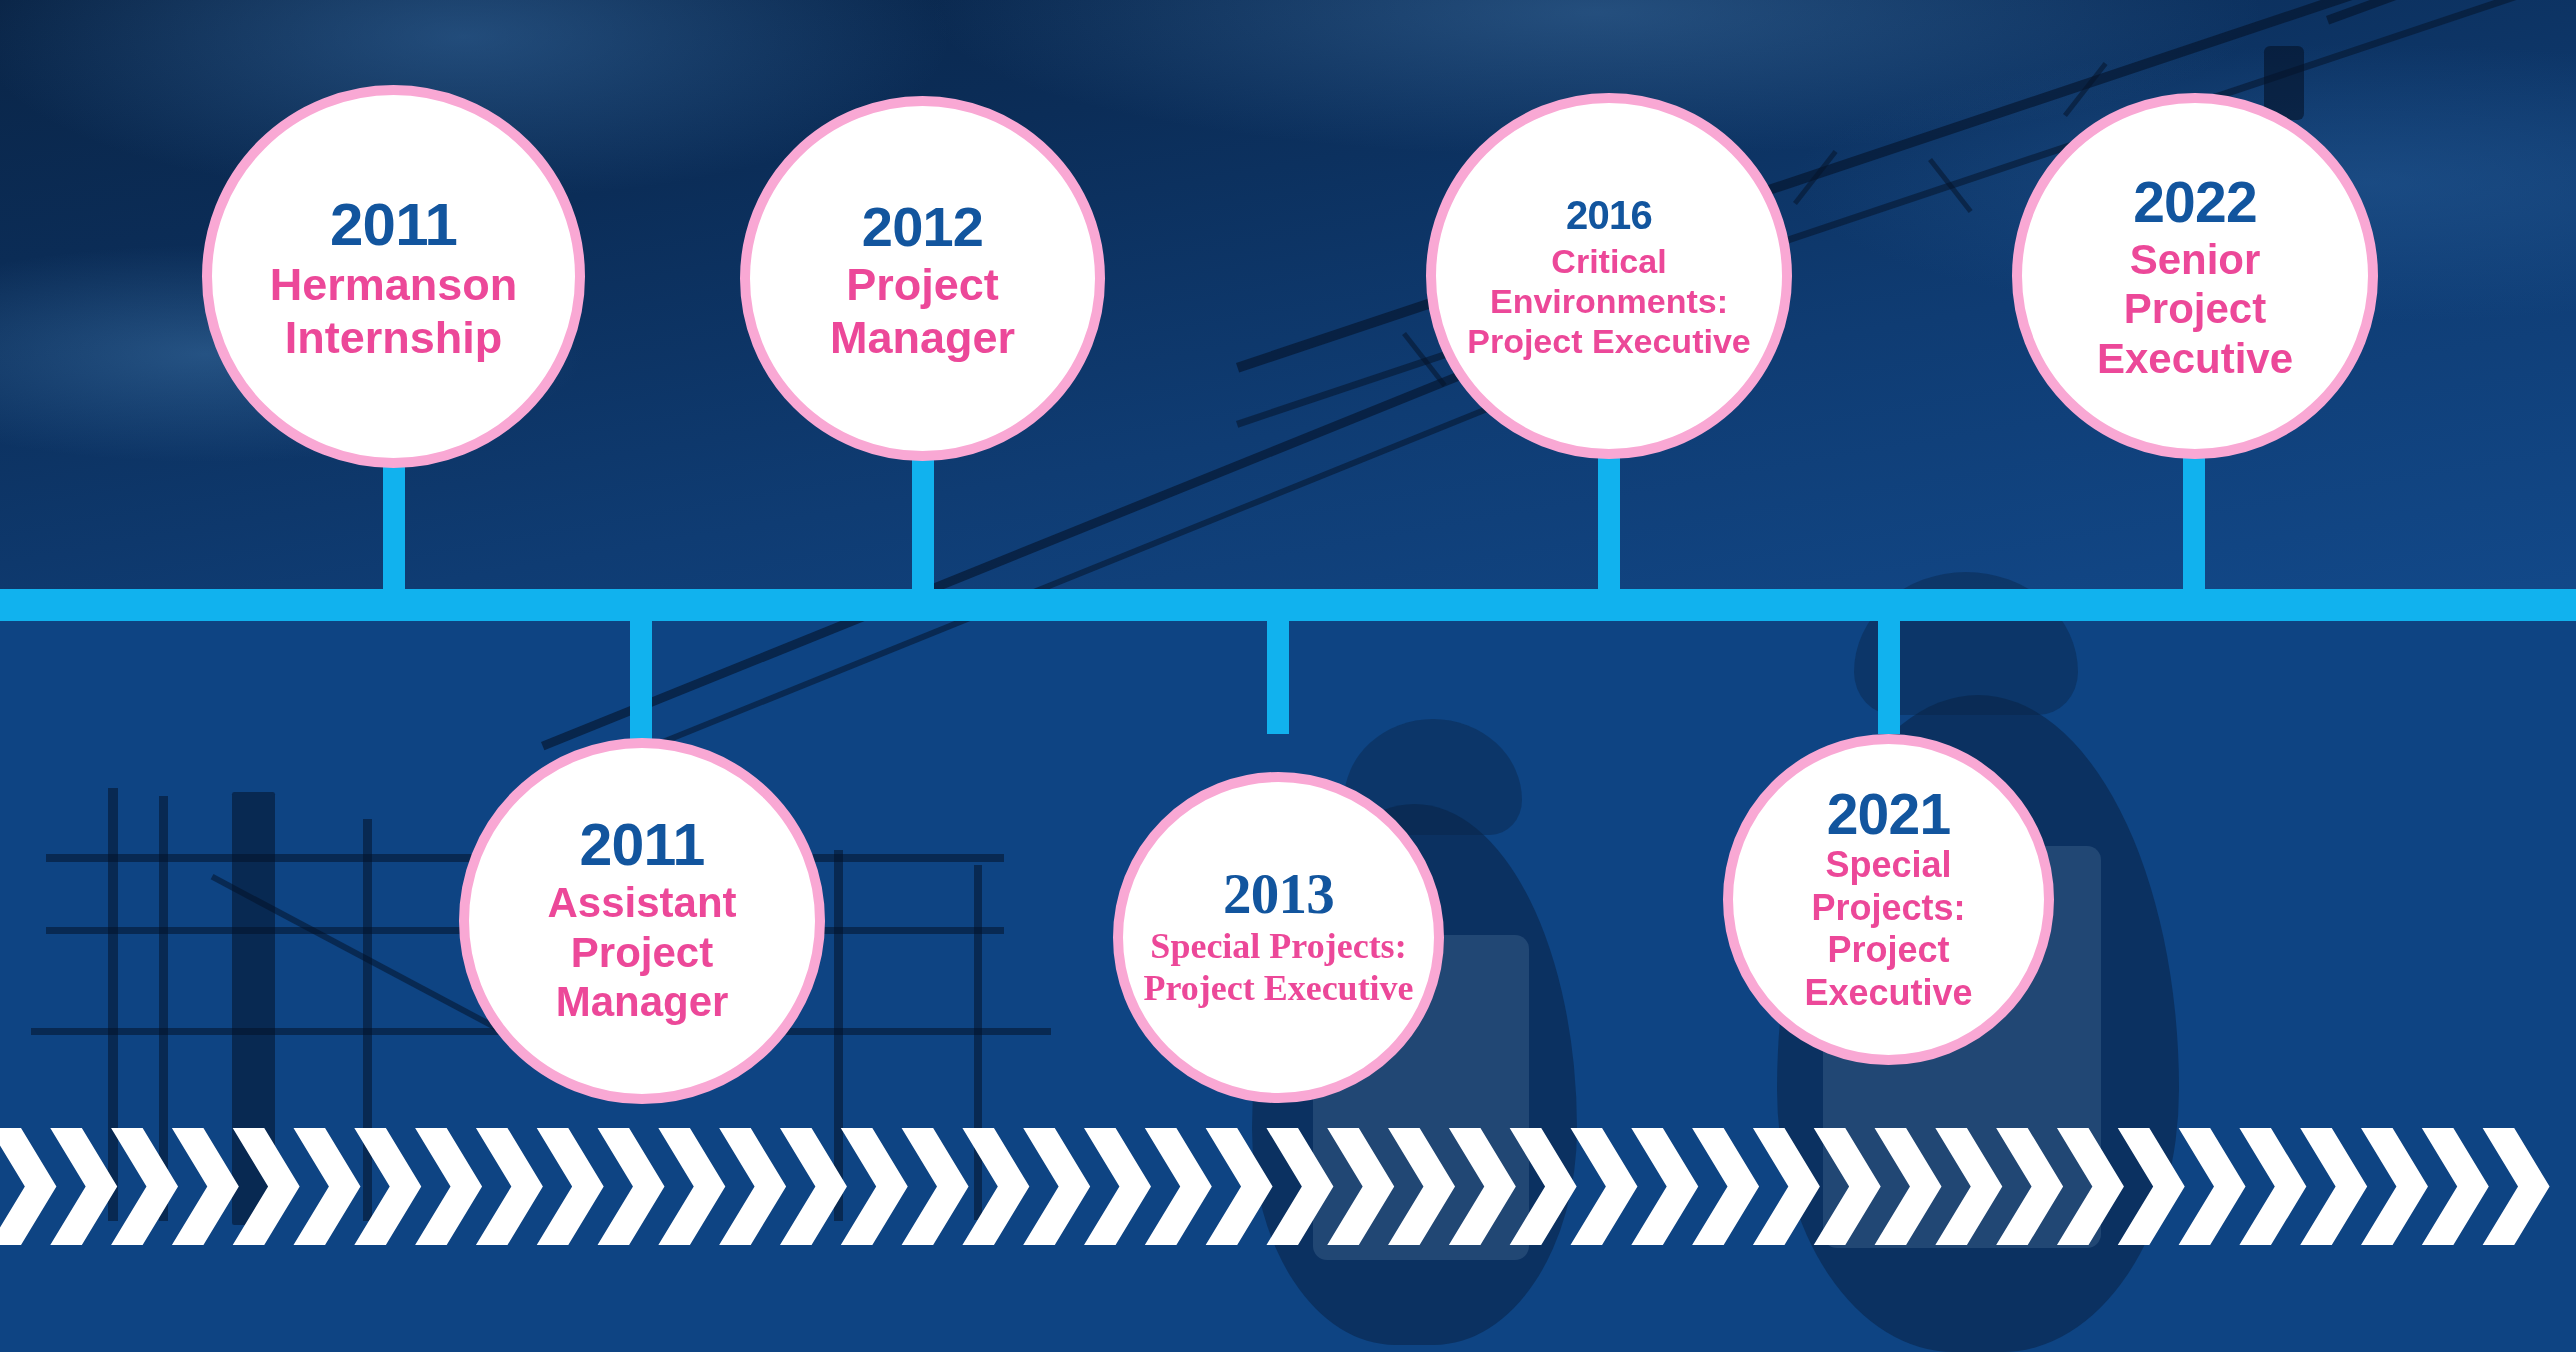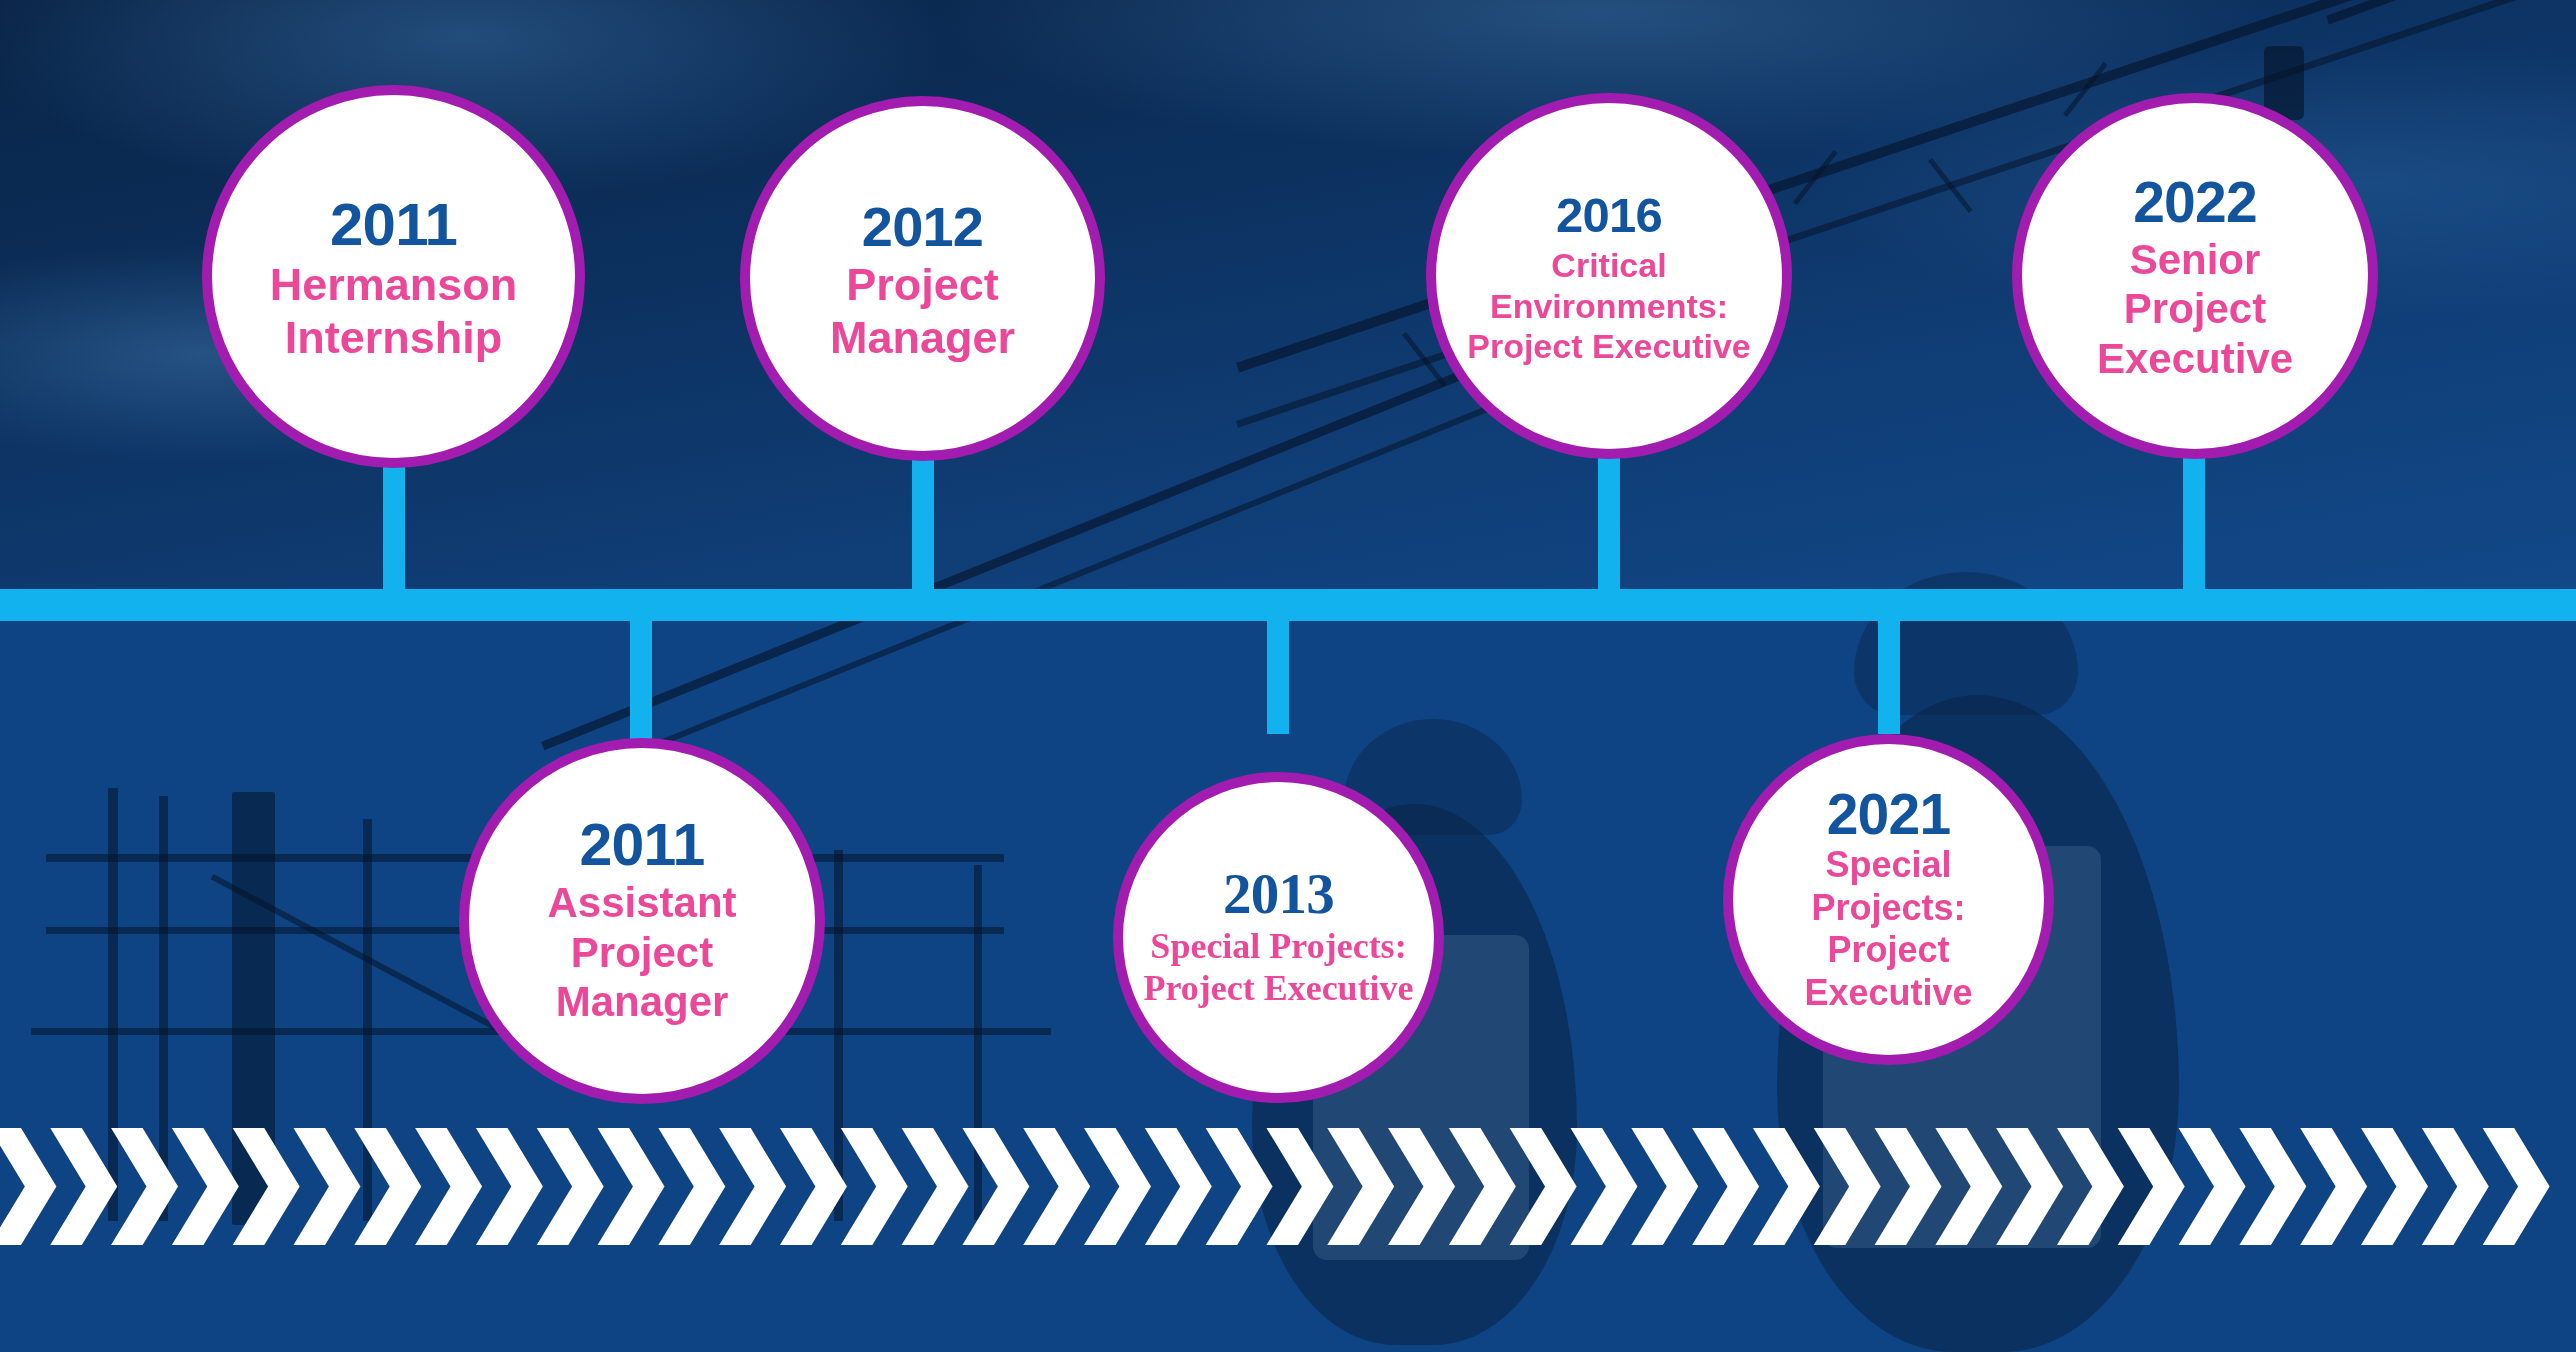--- a/index.html
+++ b/index.html
@@ -44,21 +44,21 @@
     position:absolute;left:0;width:2576px;height:32px;
     background:#11B2EE;z-index:4;
   }
   .stem{position:absolute;background:#11B2EE;z-index:3;}
 
   .node{position:absolute;z-index:5;}
   .node .bubble{
     position:absolute;inset:0;
     border-radius:50%;
     background:#ffffff;
-    border:10px solid #a21caf;
+    border:10px solid #f9a8d4;
     box-sizing:border-box;
     display:flex;flex-direction:column;
     align-items:center;justify-content:center;
     text-align:center;
     padding:0 20px;
   }
   .year{
     color:#12559E;
     font-weight:bold;
     line-height:1.02;
@@ -74,21 +74,21 @@
   
   .sz-a{width:383px;height:383px;}
   .sz-a .year{font-size:60px;margin-bottom:3.1px;}
   .sz-a .label{font-size:45px;}
 
   .sz-b{width:365px;height:365px;}
   .sz-b .year{font-size:56px;margin-bottom:3.1px;}
   .sz-b .label{font-size:45px;}
 
   .sz-c{width:366px;height:366px;}
-  .sz-c .year{font-size:49px;margin-bottom:4.6px;text-align:center;}
+  .sz-c .year{font-size:40px;margin-bottom:4.6px;text-align:center;}
   .sz-c .label{font-size:34px;}
 
   .sz-d{width:366px;height:366px;}
   .sz-d .year{font-size:57px;margin-bottom:3.1px;}
   .sz-d .label{font-size:42px;}
 
   .sz-e{width:366px;height:366px;}
   .sz-e .year{font-size:59px;margin-bottom:3.1px;}
   .sz-e .label{font-size:42px;}
 

